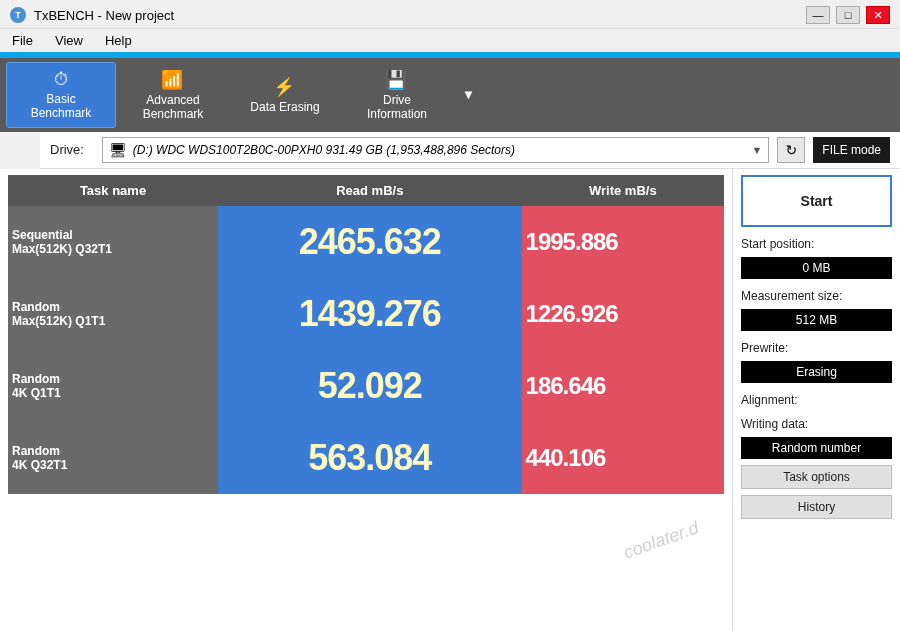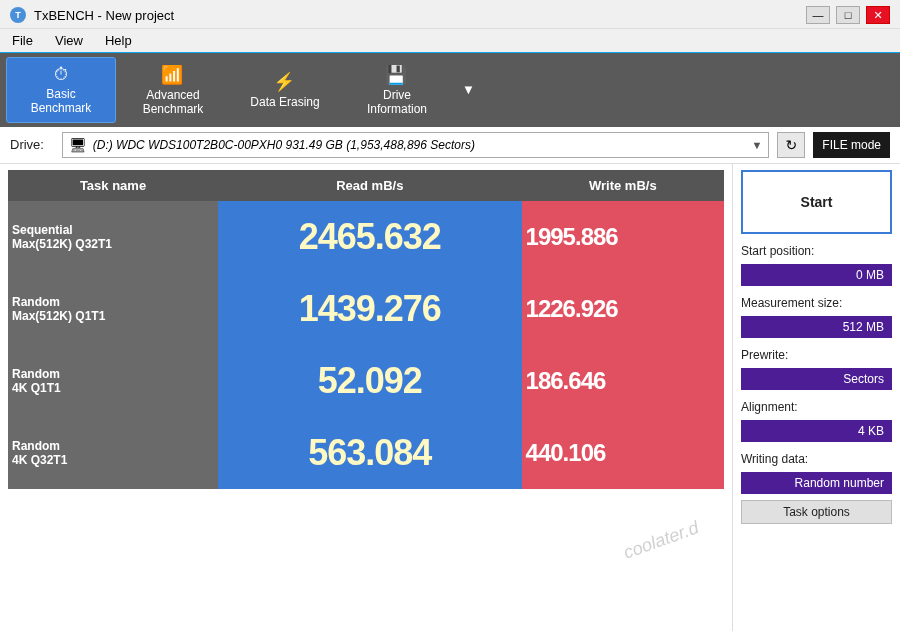--- a/index.html
+++ b/index.html
@@ -47,21 +47,21 @@
     }
     .title-btn.close { background: #e81123; color: white; border-color: #c00; }
 
     
     .menu-bar {
       background: #f0f0f0;
       display: flex;
       align-items: center;
       padding: 2px 8px;
       gap: 14px;
-      border-bottom: 1px solid #0ea5e9;
+      border-bottom: 6px solid #0ea5e9;
     }
     .menu-item {
       font-size: 13px;
       cursor: pointer;
       padding: 2px 4px;
     }
 
     
     .toolbar {
       background: #5a5a5a;
@@ -107,20 +107,21 @@
     }
 
     
     .drive-row {
       display: flex;
       align-items: center;
       padding: 5px 10px;
       background: white;
       border-bottom: 1px solid #ddd;
       gap: 8px;
+      margin-left: 40px;
     }
     .drive-label {
       font-size: 13px;
       color: #222;
       min-width: 44px;
     }
     .drive-select-wrap {
       flex: 1;
       display: flex;
       align-items: center;
@@ -223,40 +224,40 @@
       width: 168px;
       padding: 6px 8px;
       background: white;
       border-left: 1px solid #ddd;
       display: flex;
       flex-direction: column;
       gap: 6px;
     }
     .start-btn {
       width: 100%;
-      padding: 22px;
+      padding: 16px;
       background: white;
       border: 2px solid #3a7bd5;
       color: #222;
       font-size: 14px;
       font-weight: bold;
       cursor: pointer;
       text-align: center;
     }
     .right-label {
       font-size: 12px;
       color: #222;
       margin-top: 4px;
     }
     .right-value {
-      background: #4c1d95;
+      background: #000000;
       color: white;
       padding: 4px 8px;
       font-size: 12px;
-      text-align: right;
+      text-align: center;
       width: 100%;
     }
     .right-value-light {
       background: #e0e0e0;
       color: #222;
       padding: 4px 1px;
       font-size: 12px;
       text-align: center;
       width: 100%;
       border: 1px solid #bbb;
@@ -372,25 +373,25 @@
   <div class="right-panel">
     <button class="start-btn">Start</button>
 
     <span class="right-label">Start position:</span>
     <div class="right-value">0 MB</div>
 
     <span class="right-label">Measurement size:</span>
     <div class="right-value">512 MB</div>
 
     <span class="right-label">Prewrite:</span>
-    <div class="right-value">Sectors</div>
+    <div class="right-value">Erasing</div>
 
     <span class="right-label">Alignment:</span>
-    <div class="right-value">4 KB</div>
 
     <span class="right-label">Writing data:</span>
     <div class="right-value">Random number</div>
 
     <button class="right-value-light">Task options</button>
+    <button class="right-value-light">History</button>
   </div>
 </div>
 
 <div class="watermark">coolater.d</div>
 
 </body></html>

